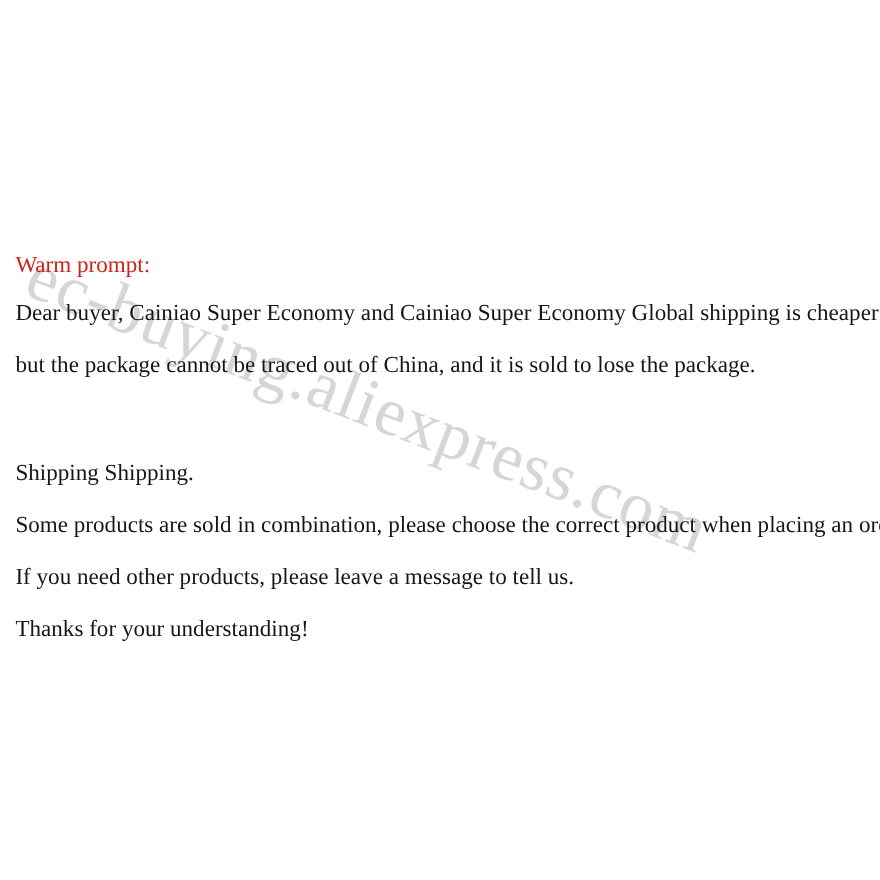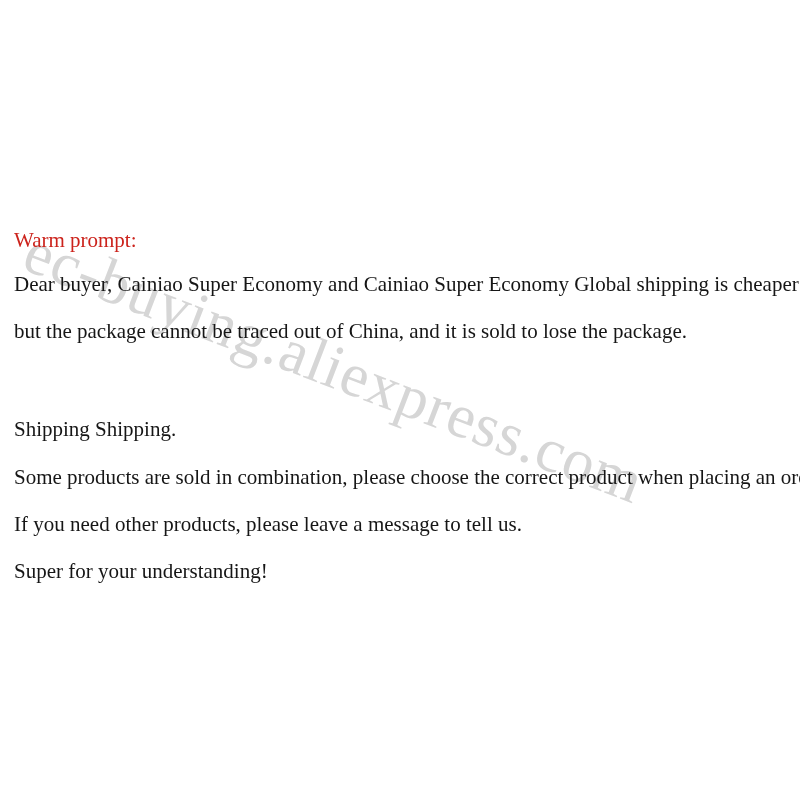--- a/index.html
+++ b/index.html
@@ -63,15 +63,15 @@
 
   <div class="line l2">but the package cannot be traced out of China, and it is sold to lose the package.</div>
 
 
   <div class="line l4">Shipping Shipping.</div>
 
   <div class="line l5">Some products are sold in combination, please choose the correct product when placing an order.</div>
 
   <div class="line l6">If you need other products, please leave a message to tell us.</div>
 
-  <div class="line l7">Super for your understanding!</div>
+  <div class="line l7">Thanks for your understanding!</div>
 
 </div>
 
 </body></html>

